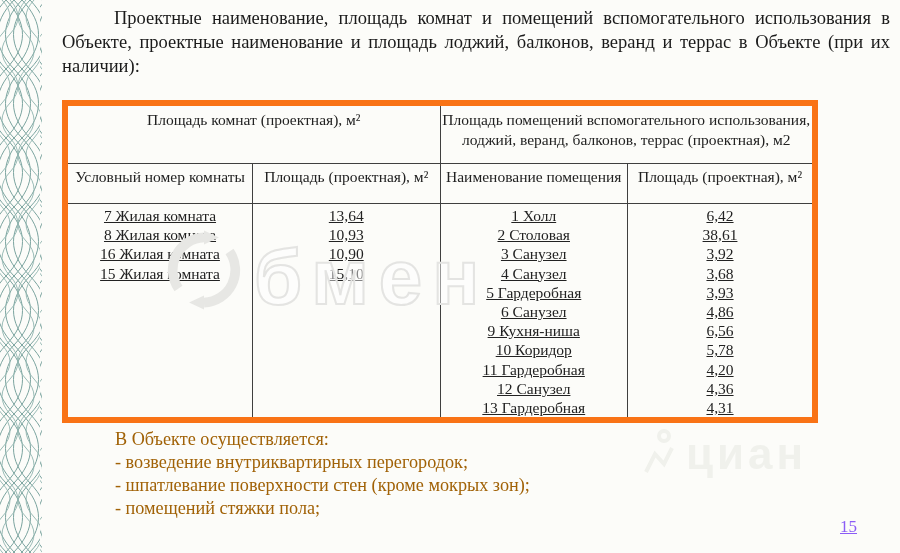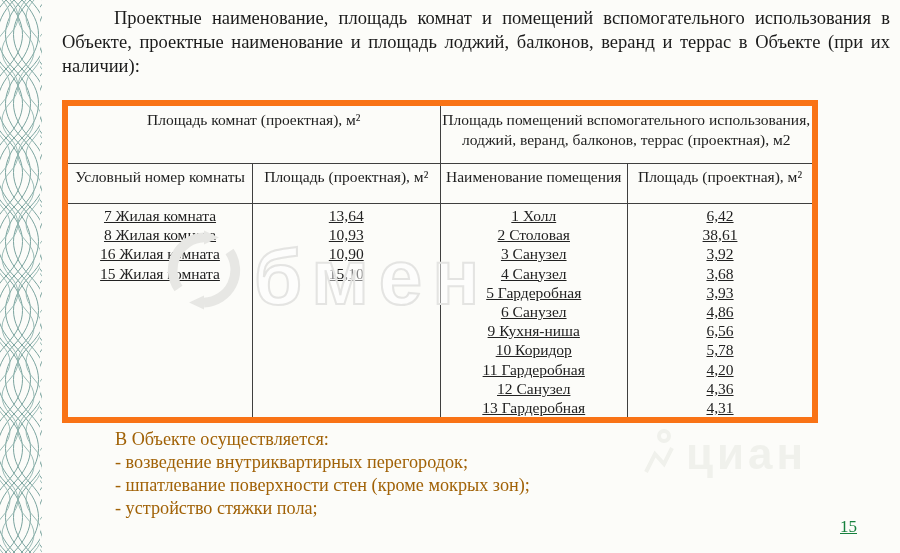--- a/index.html
+++ b/index.html
@@ -34,21 +34,21 @@
   .chdr{height:36px;vertical-align:top;text-align:center;padding-top:3px;line-height:19px;}
   .bodycell{height:210px;vertical-align:top;text-align:center;padding-top:2px;}
   .bodycell .ln{line-height:19.2px;white-space:nowrap;text-decoration:underline;}
   .col-num{width:175px;margin-top:8px;}
   .col-area1{width:211px;}
   .col-name{width:140px;margin-top:28px;}
   .col-area2{width:230px;}
   
   .notes{position:absolute;left:115px;top:428px;font-size:18.2px;line-height:23px;color:#a16207;}
   
-  .pageno{position:absolute;left:840px;top:517px;font-size:17px;color:#15803d;text-decoration:underline;}
+  .pageno{position:absolute;left:840px;top:517px;font-size:17px;color:#8b5cf6;text-decoration:underline;}
   
   .wm{
     position:absolute;left:152px;top:226px;z-index:6;
     display:flex;align-items:flex-end;pointer-events:none;
     font-family:"Liberation Sans", sans-serif;font-weight:bold;
     font-size:78px;line-height:62px;letter-spacing:10px;
     color:rgba(255,255,255,0.45);
     -webkit-text-stroke:2px #e4e4e2;
   }
   .wm .wm-circle{margin:0 6px -6px 8px;}
@@ -143,21 +143,21 @@
         <div class="ln">4,31</div>
       </td>
     </tr>
   </tbody>
     </table>
 
   <div class="notes">
     <div>В Объекте осуществляется:</div>
     <div>- возведение внутриквартирных перегородок;</div>
     <div>- шпатлевание поверхности стен (кроме мокрых зон);</div>
-    <div>- устройство стяжки пола;</div>
+    <div>- помещений стяжки пола;</div>
   </div>
 
   <div class="pageno">15</div>
 
   <div class="wm">
     <svg class="wm-circle" width="88" height="88" viewBox="0 0 100 100">
       <g stroke="#e7e7e4" stroke-width="11" fill="none">
         <path d="M 21 71 A 37 37 0 0 1 50 13"></path>
         <path d="M 79 29 A 37 37 0 0 1 50 87"></path>
       </g>

